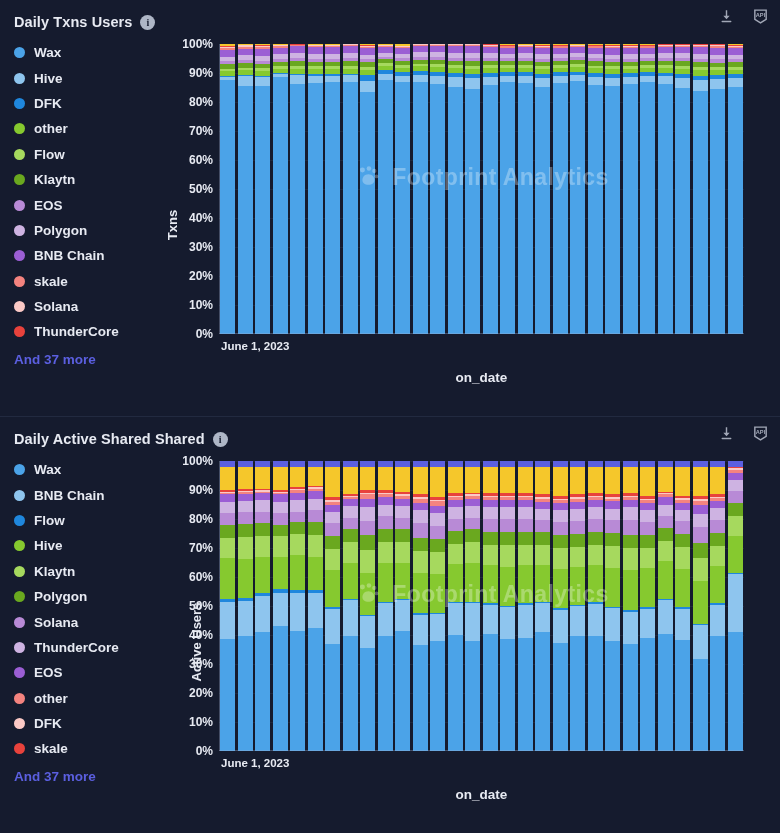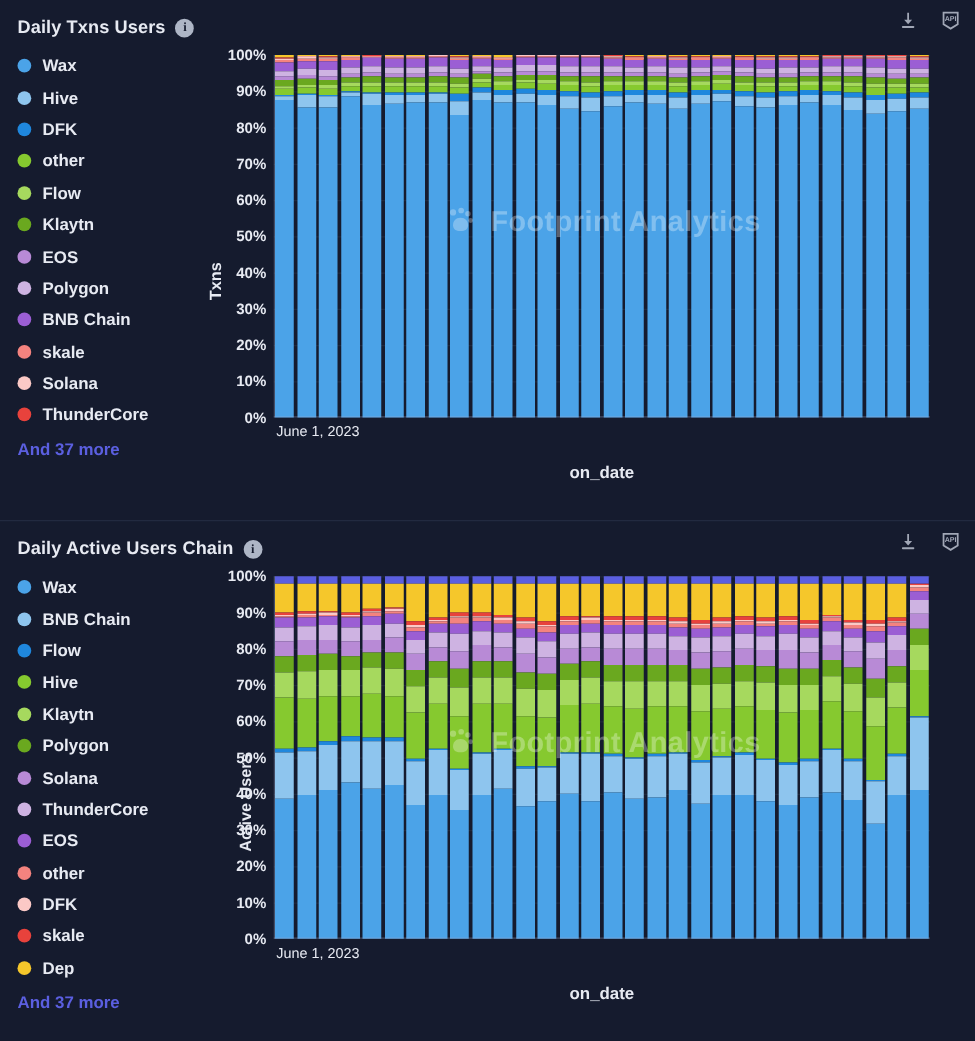--- a/index.html
+++ b/index.html
@@ -192,21 +192,21 @@
     letter-spacing: .4px;
   }
   .wm-logo { width: 26px; height: 26px; opacity: .95; }
 
   .x-start-label {
     position: absolute;
     left: 66px;
     top: 306px;
     color: #e7eaf2;
     font-size: 11.5px;
-    font-weight: 400;
+    font-weight: 700;
     white-space: nowrap;
   }
   .x-axis-title {
     position: absolute;
     left: 64px; right: 36px;
     top: 336px;
     text-align: center;
     color: #e7eaf2;
     font-size: 13.5px;
     font-weight: 700;
@@ -776,21 +776,21 @@
           </div>
         </div>
         <div class="x-start-label">June 1, 2023</div>
         <div class="x-axis-title">on_date</div>
       </div>
     </div>
   </section>
 
   <section class="panel bottom">
     <div class="panel-header">
-      <span class="panel-title">Daily Active Users Chain</span>
+      <span class="panel-title">Daily Active Shared Shared</span>
       <span class="info-icon">i</span>
       <div class="header-tools">
         <span class="tool-btn">
           <svg width="17" height="17" viewBox="0 0 24 24" fill="#c9cfdd">
             <path d="M11 3h2v8h3.5L12 16 7.5 11H11V3z"></path>
             <rect x="5" y="18" width="14" height="2.2" rx="1"></rect>
           </svg>
         </span>
         <span class="tool-btn">
           <svg width="17" height="17" viewBox="0 0 24 24">
@@ -843,24 +843,20 @@
             <span class="legend-dot" style="background: rgb(244, 131, 127);"></span>
             <span class="legend-label">other</span>
           </div>
           <div class="legend-item">
             <span class="legend-dot" style="background: rgb(251, 201, 198);"></span>
             <span class="legend-label">DFK</span>
           </div>
           <div class="legend-item">
             <span class="legend-dot" style="background: rgb(232, 66, 60);"></span>
             <span class="legend-label">skale</span>
-          </div>
-          <div class="legend-item">
-            <span class="legend-dot" style="background: rgb(245, 199, 43);"></span>
-            <span class="legend-label">Dep</span>
           </div>
           <div class="legend-more">And 37 more</div>
         </div>
 
       <div class="plot-wrap">
         <div class="y-axis-title">Active Users</div>
         <div class="y-ticks" id="yticks-1">
             <div class="y-tick" style="top: 100%;">0%</div>
             <div class="y-tick" style="top: 90%;">10%</div>
             <div class="y-tick" style="top: 80%;">20%</div>

